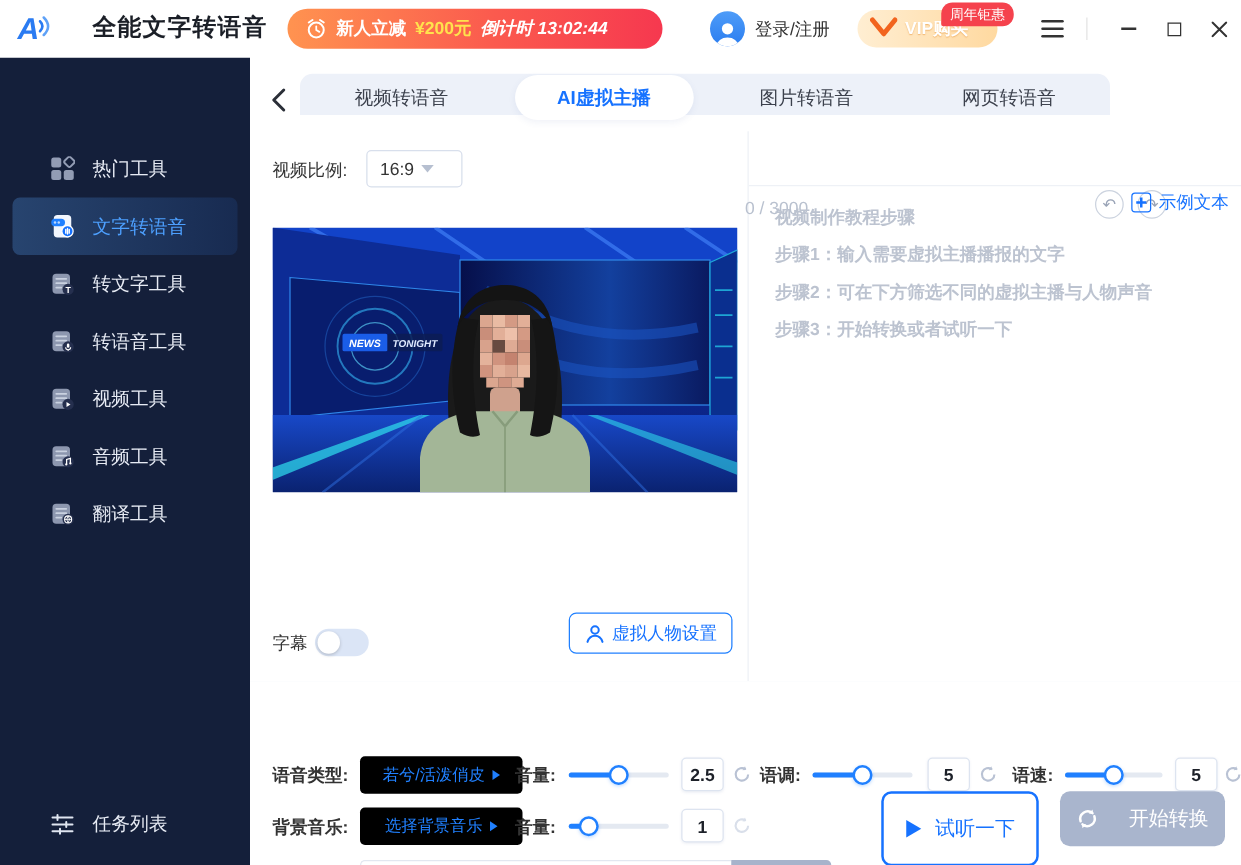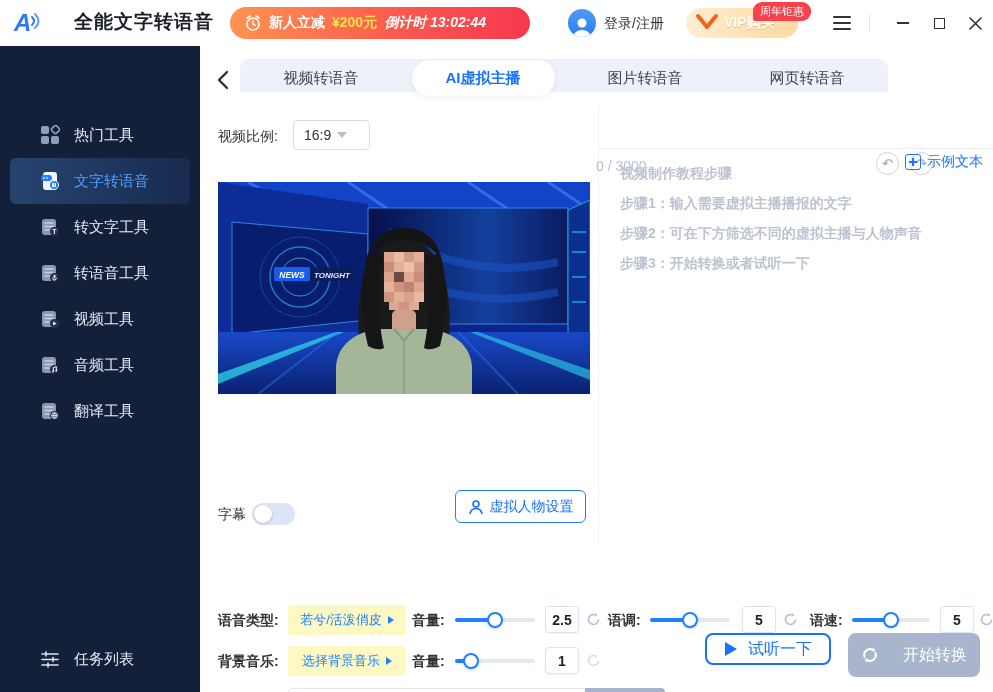--- a/index.html
+++ b/index.html
@@ -81,38 +81,38 @@
   .plus-box::before { left:3px; right:3px; top:50%; height:1.7px; margin-top:-1px; }
   .plus-box::after { top:3px; bottom:3px; left:50%; width:1.7px; margin-left:-1px; }
   .sample-label { font-size:14px; color:#1672ff; }
   .editor-divider { position:absolute; left:399px; top:102px; width:394px; border-bottom:1px solid #eef1f6; }
   .placeholder { position:absolute; left:420px; top:112px; width:360px; font-size:14px; color:#bcc3d0; line-height:30px;font-weight:bold; }
   .placeholder div { margin-bottom:0; }
 
   
   .controls { position:absolute; left:0; top:499px; width:793px; height:147px; background:#fff; }
   .ctl-label { position:absolute; font-size:14px; font-weight:bold; color:#333; white-space:nowrap; }
-  .pill-btn { position:absolute; width:118px; height:30px; background:#fef9c3; border-radius:4px;
+  .pill-btn { position:absolute; width:130px; height:30px; background:#000000; border-radius:4px;
               display:flex; align-items:center; justify-content:center; gap:6px; color:#2080ff; font-size:13px; cursor:pointer; }
   .caret-right { width:0; height:0; border-top:4.5px solid transparent; border-bottom:4.5px solid transparent; border-left:6px solid #2080ff; }
   .slider { position:absolute; width:80px; height:4px; background:#e4e9f1; border-radius:2px; cursor:pointer; }
   .slider-fill { position:relative; height:4px; background:#2080ff; border-radius:2px; }
   .slider-thumb { position:absolute; right:-8px; top:50%; transform:translateY(-50%); width:16px; height:16px;
                   border-radius:50%; background:#fff; border:2.5px solid #2080ff; box-shadow:0 1px 3px rgba(32,128,255,.3); }
   .value-box { position:absolute; width:34px; height:27px; border:1px solid #dde4f0; border-radius:4px; background:#fff;
                display:flex; align-items:center; justify-content:center; font-size:14px; font-weight:bold; color:#1d2129;
                box-shadow:0 1px 2px rgba(120,140,180,.12); cursor:text; }
   .reset-icon { position:absolute; width:15px; height:15px; cursor:pointer; }
   .output-input { position:absolute; left:88px; top:101px; width:297px; height:34px; border:1px solid #e2e7f0;
                   border-right:none; border-radius:4px 0 0 4px; padding:0 12px; font-size:13px; color:#444; outline:none;
                   font-family:"Liberation Sans","DejaVu Sans",sans-serif; }
   .output-input::placeholder { color:#b9c0cc; }
   .change-path { position:absolute; left:385px; top:101px; width:80px; height:34px; background:#a7b3cb; color:#fff;
                  font-size:13px; border:none; border-radius:0 4px 4px 0; display:flex; align-items:center; justify-content:center; cursor:pointer; }
-  .listen-btn { position:absolute; left:505px; top:88px; width:126px; height:32px; background:#fff; border:2px solid #1672ff;
+  .listen-btn { position:absolute; left:505px; top:88px; width:126px; height:60px; background:#fff; border:2px solid #1672ff;
                 border-radius:8px; display:flex; align-items:center; justify-content:center; gap:10px; color:#1672ff;
                 font-size:16px; cursor:pointer; }
   .convert-btn { position:absolute; left:648px; top:88px; width:132px; height:44px; background:#a9b5cd; border:none;
                  border-radius:8px; display:flex; align-items:center; justify-content:center; gap:24px; color:#fff;
                  font-size:16px; cursor:pointer; }
 </style>
 </head>
 <body>
 
 <div class="window">

